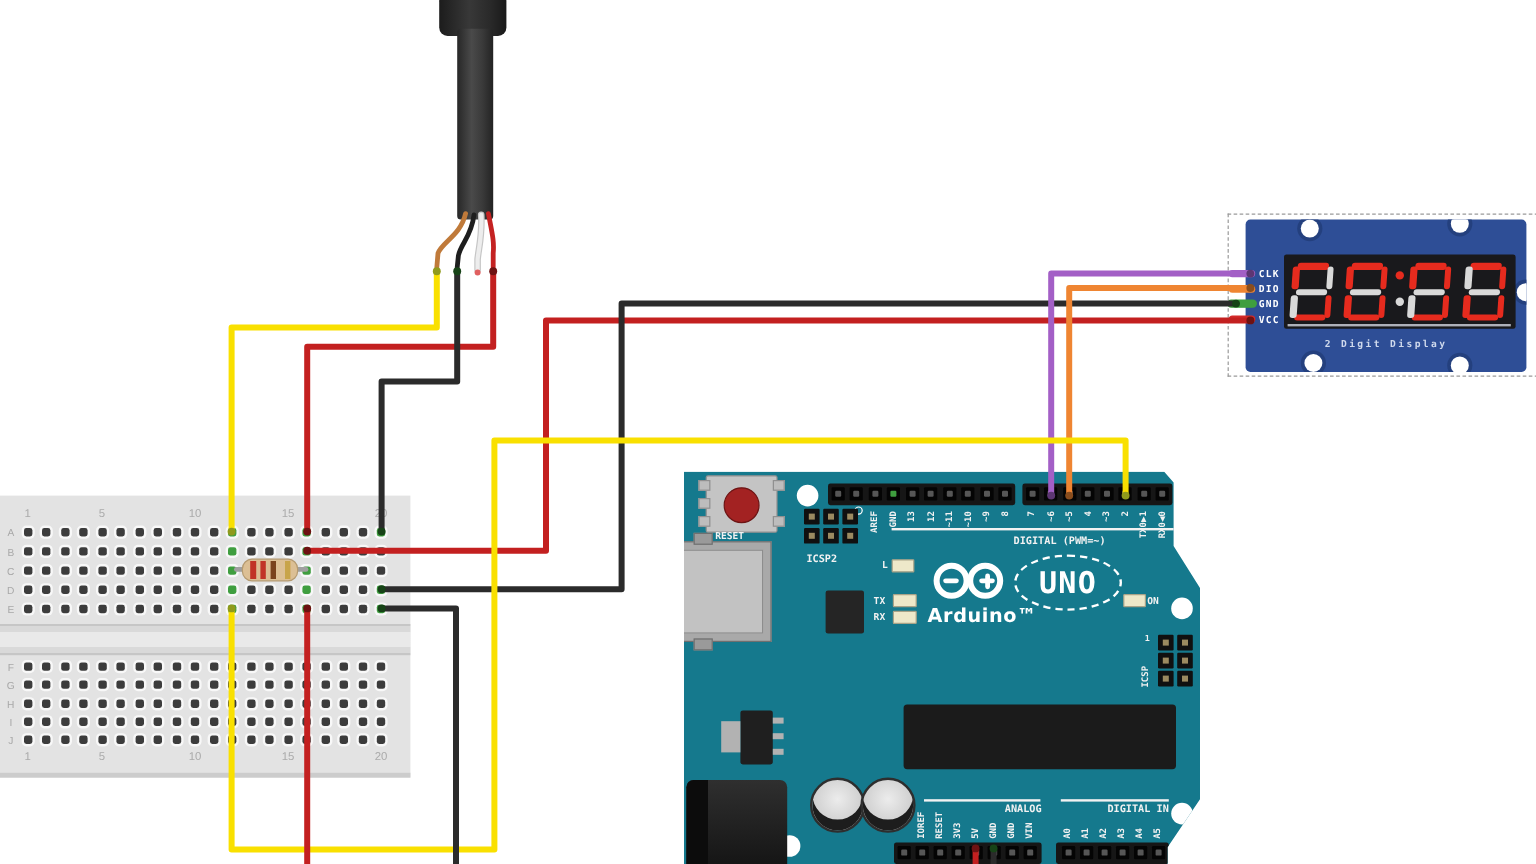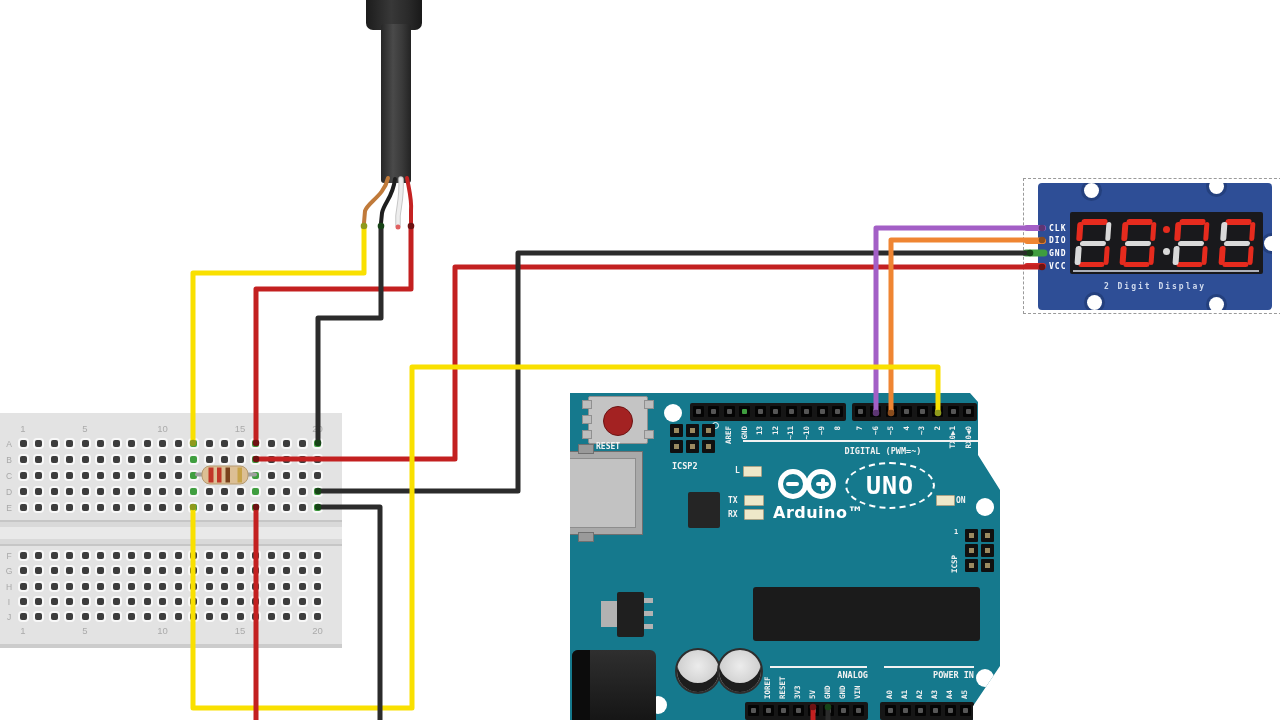--- a/index.html
+++ b/index.html
@@ -371,21 +371,21 @@
     </div>
     <div id="dc-jack">
         <div class="front"></div>
       </div>
     <div class="cap-cyl" style="left:105px;top:255px;"></div>
     <div class="cap-cyl" style="left:147px;top:255px;"></div>
 
     <div class="silkline" style="left:200px;top:273px;width:97px;"></div>
     <div class="silk" style="left:236px;top:277px;width:62px;text-align:right;">ANALOG</div>
     <div class="silkline" style="left:314px;top:273px;width:90px;"></div>
-    <div class="silk" style="left:310px;top:277px;width:94px;text-align:right;">POWER IN</div>
+    <div class="silk" style="left:310px;top:277px;width:94px;text-align:right;">DIGITAL IN</div>
 
     <div class="silk" style="left:384px;top:135px;font-size:7px;">1</div>
   <div class="hdr" style="left: 120px; top: 10px; width: 156px; height: 18px;"></div>
       <div class="pin" style="left: 122.5px; top: 13px;">
         <i></i>
       </div>
       <div class="pin" style="left: 138px; top: 13px;">
         <i></i>
       </div>
       <div class="pin" style="left: 153.5px; top: 13px;">

